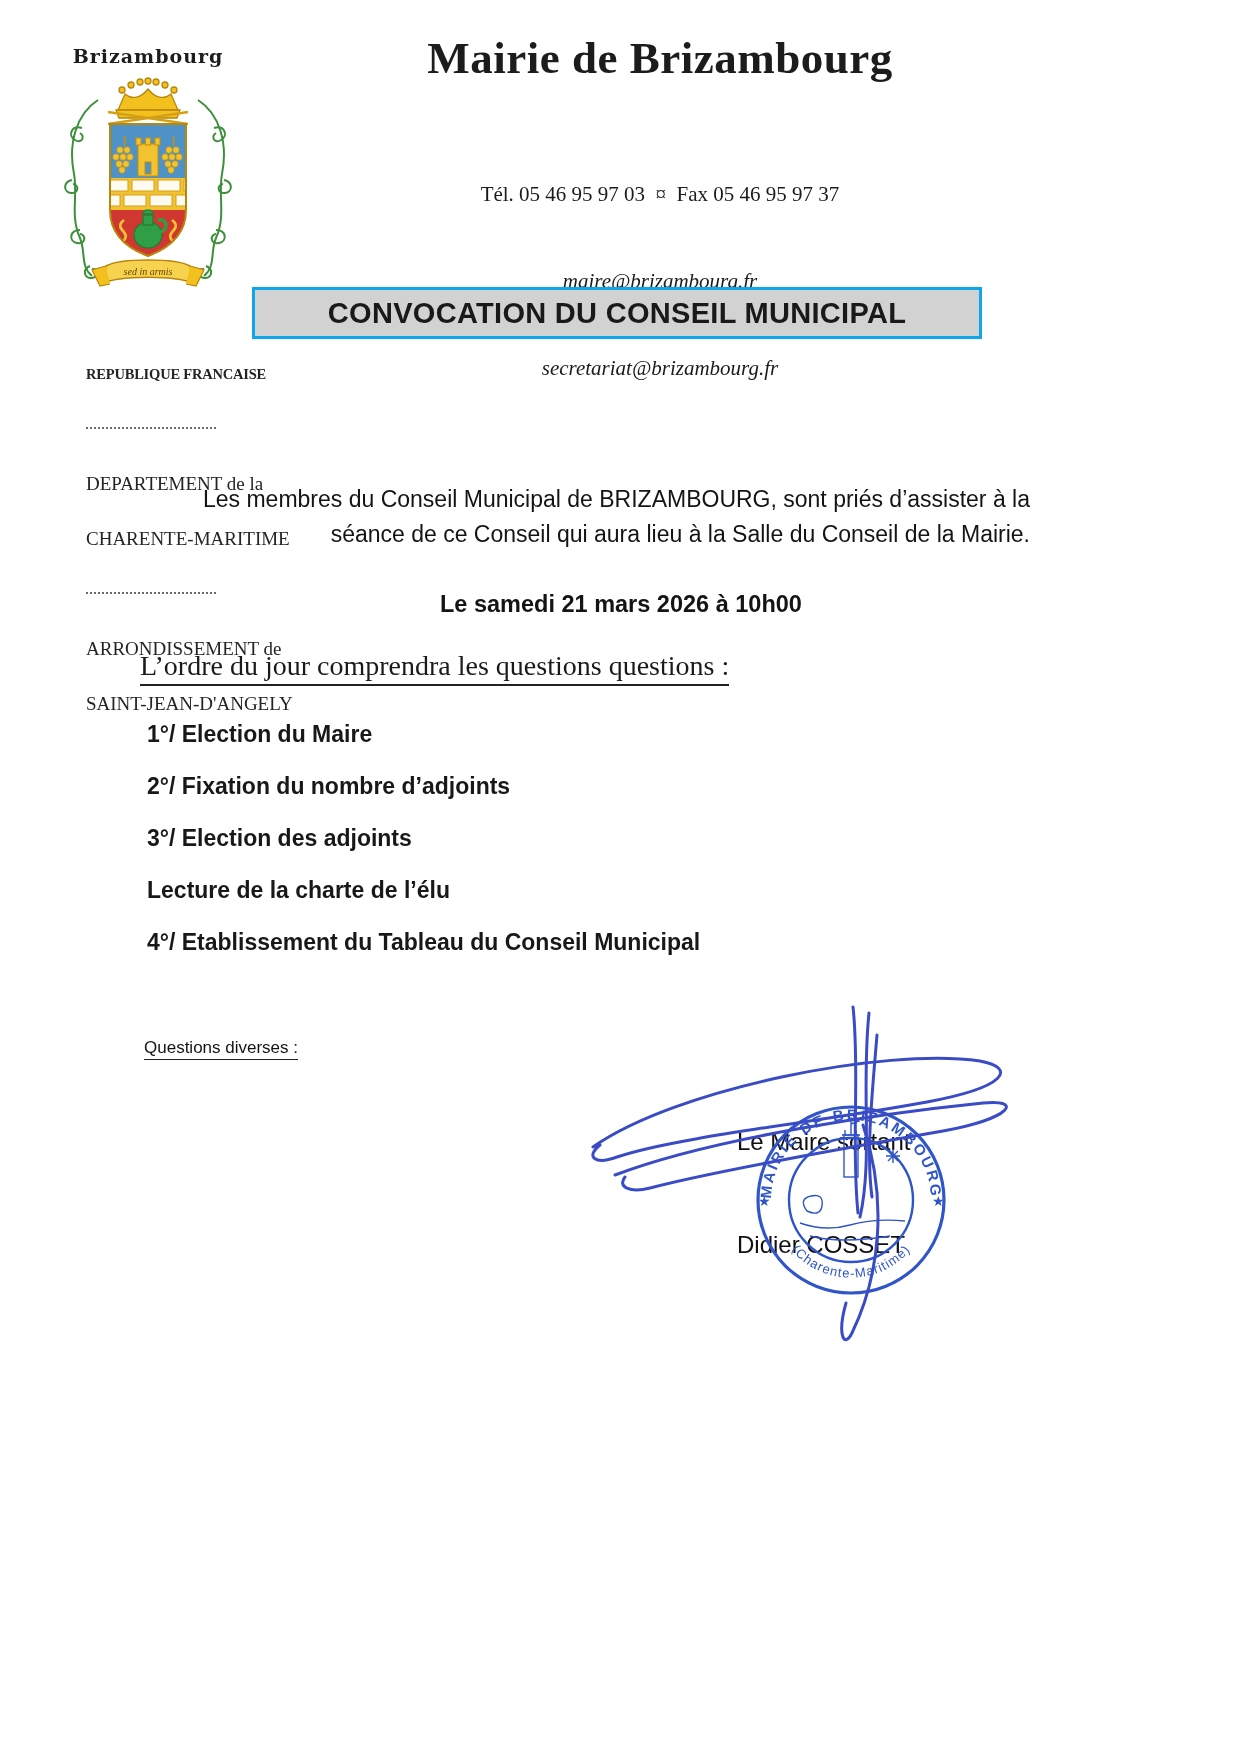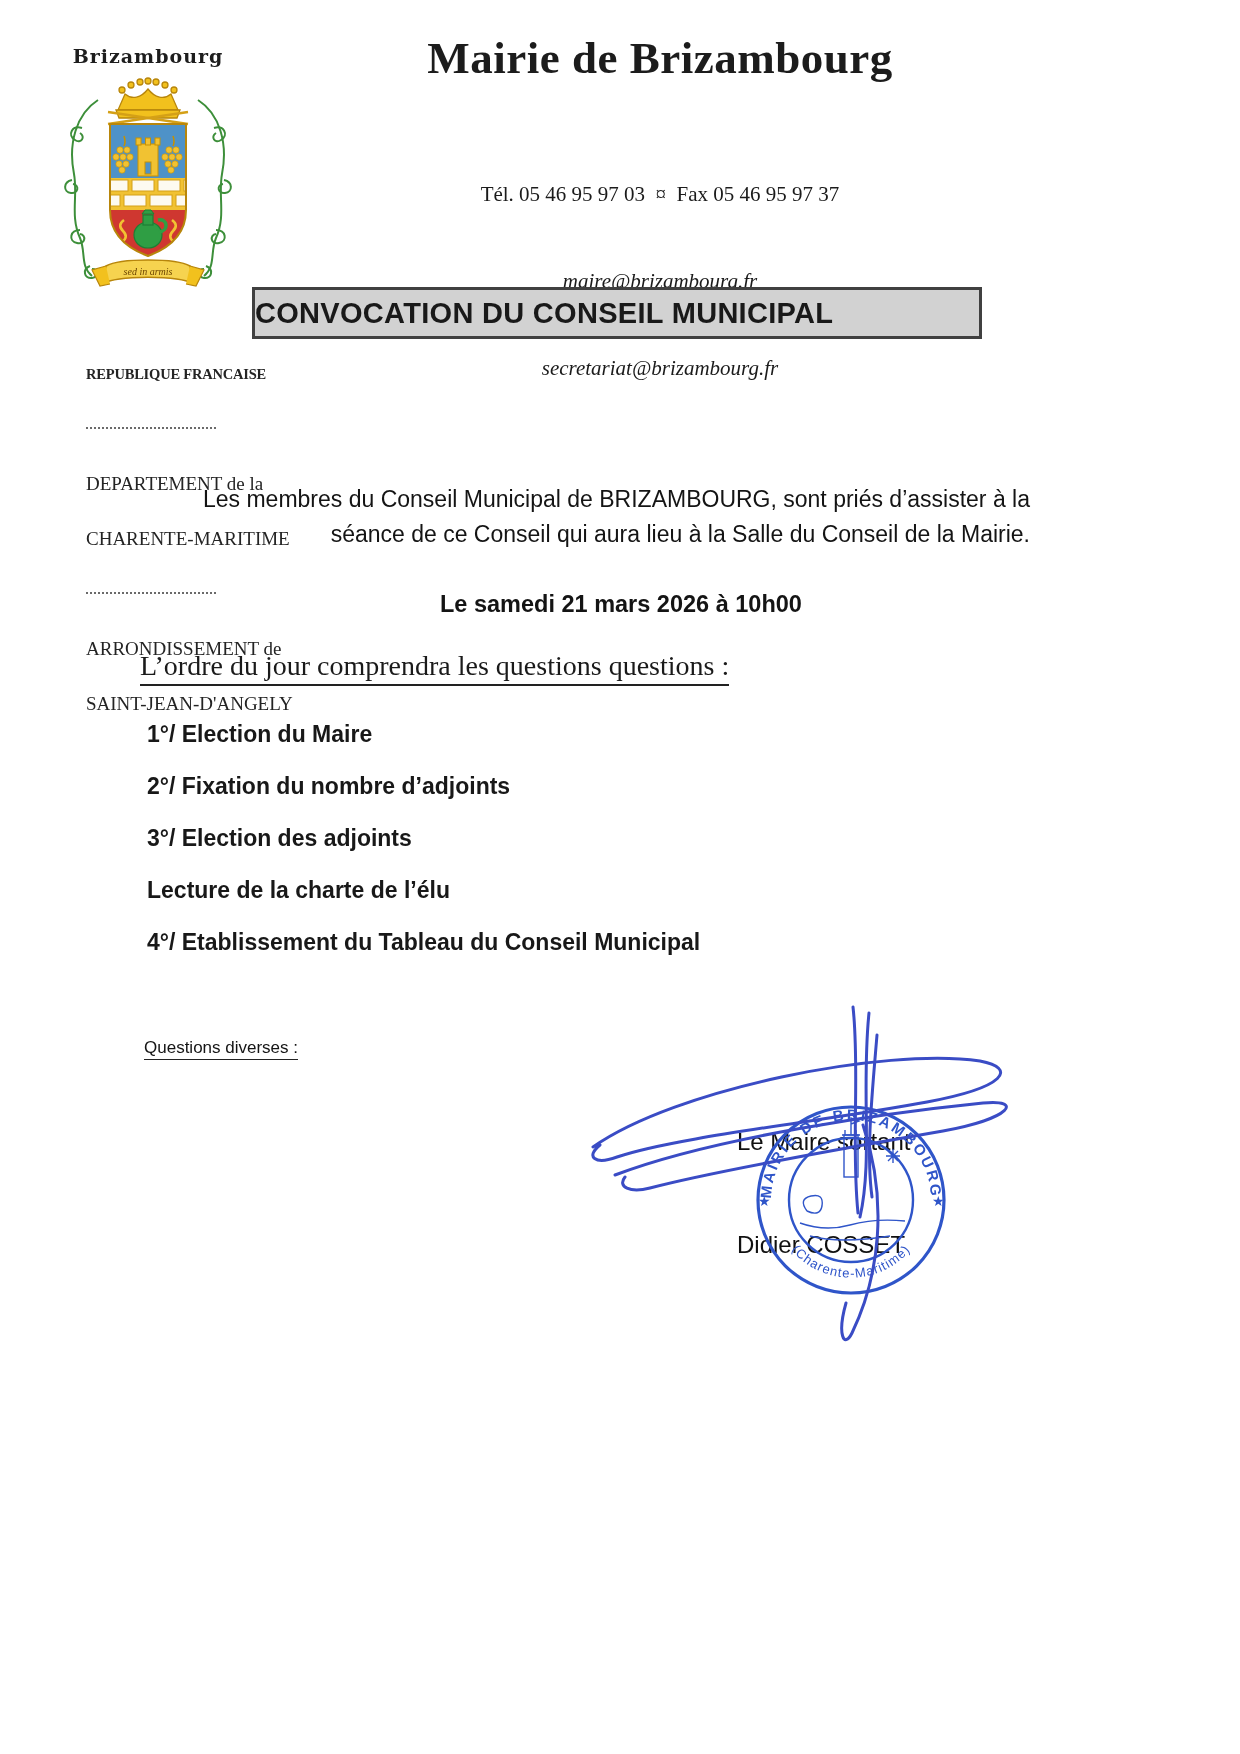--- a/index.html
+++ b/index.html
@@ -23,22 +23,22 @@
   .address {
     position:absolute; left:320px; top:122px; width:680px; text-align:center;
     font-family:"Liberation Serif", serif; font-size:21px; line-height:29px;
     color:#1b1b1b; white-space:pre-wrap;
   }
   .address .em { font-style:italic; }
 
   
   .banner {
     position:absolute; left:252px; top:287px; width:730px; height:52px;
-    background:var(--banner-bg,#d2d2d2); border:3px solid #404040;
-    display:flex; align-items:center; justify-content:flex-start;
+    background:var(--banner-bg,#d2d2d2); border:3px solid #0ea5e9;
+    display:flex; align-items:center; justify-content:center;
   }
   .banner span {
     font-weight:bold; font-size:29px; letter-spacing:.3px; color:#191919;
   }
 
   
   .sidebar {
     position:absolute; left:86px; top:330px; width:140px;
     font-family:"Liberation Serif", serif; color:#242424; white-space:pre-wrap;
   }

